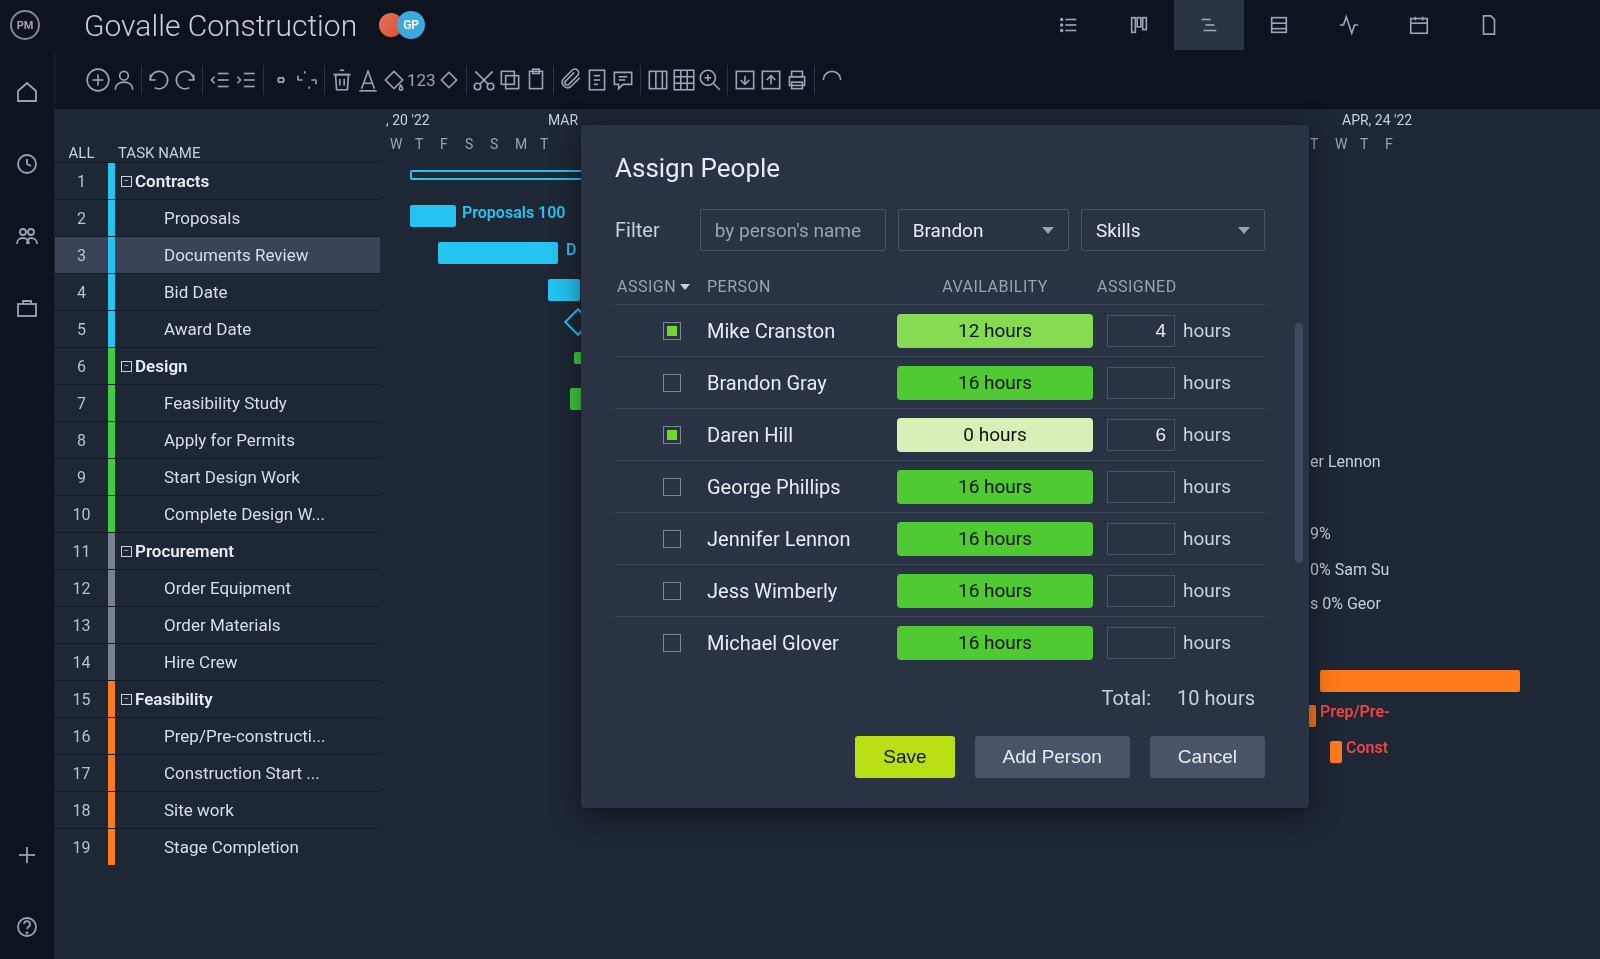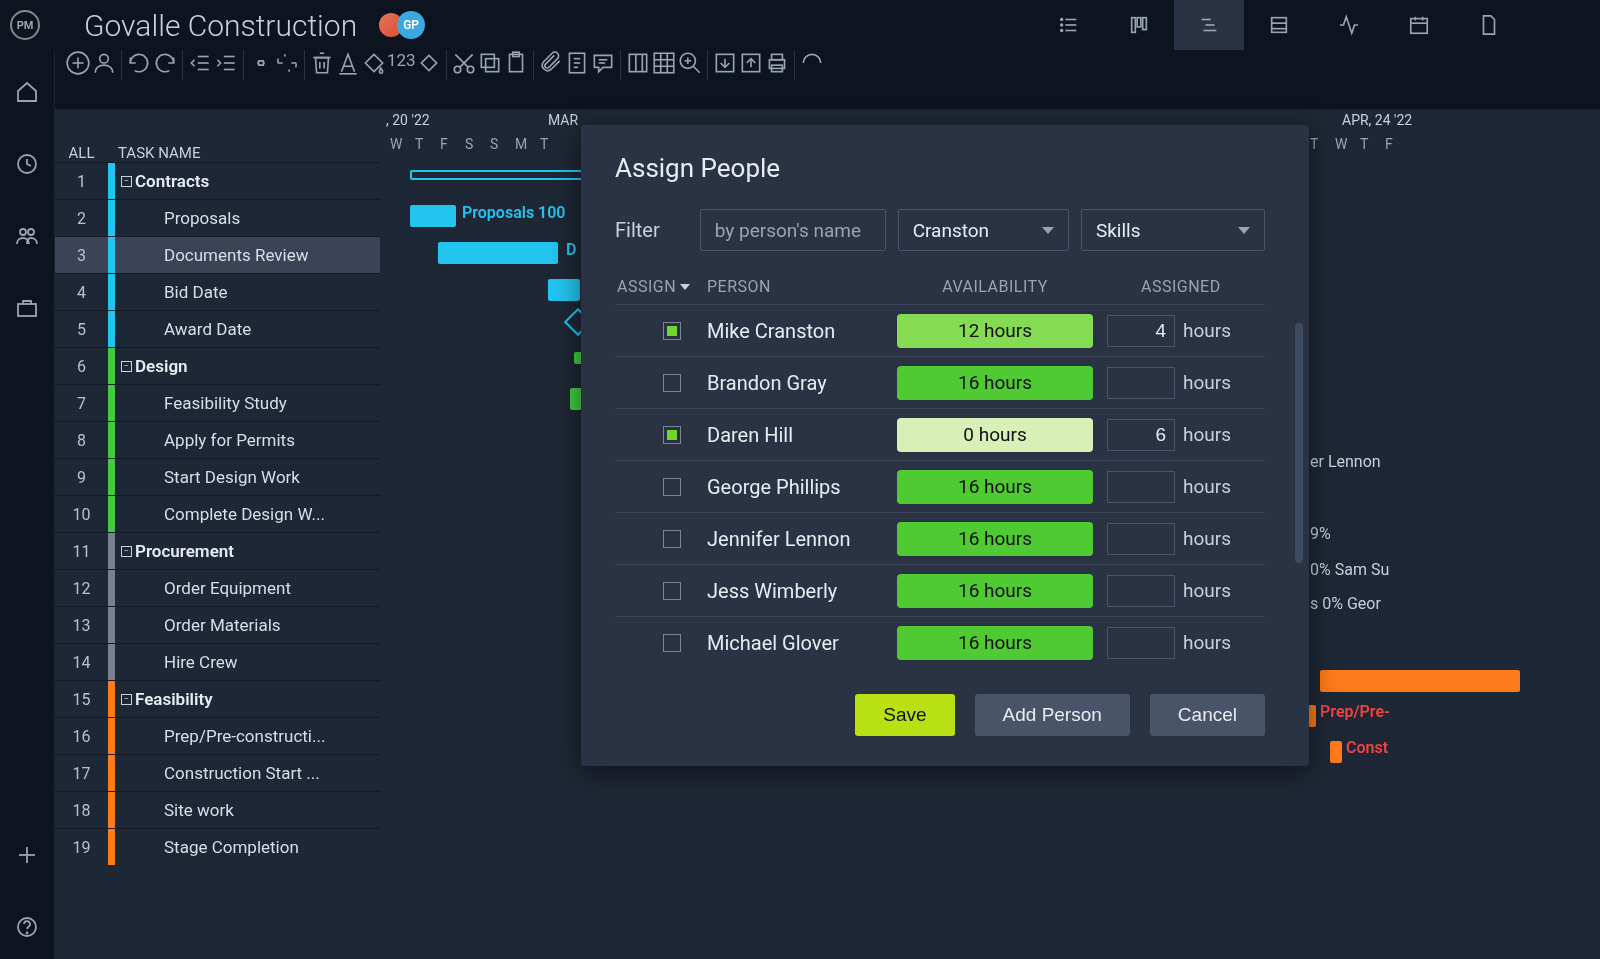--- a/index.html
+++ b/index.html
@@ -66,22 +66,22 @@
   cursor: pointer;
   color: #9aa3b2;
 }
 .view-icon.active { background: #2a3344; }
 .view-icon svg { width: 22px; height: 22px; }
 
 
 .toolbar {
   height: 60px;
   display: flex;
-  align-items: flex-start;
-  padding: 0 10px 0 65px;
+  align-items: center;
+  padding: 0 10px 0 85px;
   border-bottom: 1px solid #1a2332;
 }
 .tb-icon {
   width: 26px; height: 26px;
   color: #9aa3b2;
   cursor: pointer;
   display: flex; align-items: center; justify-content: center;
 }
 .tb-icon svg { width: 26px; height: 26px; stroke: currentColor; fill: none; stroke-width: 1.5; }
 .tb-sep {
@@ -313,21 +313,21 @@
   display: flex;
   align-items: center;
   font-size: 16px;
   color: #9aa3b2;
   letter-spacing: 0.5px;
   margin-bottom: 8px;
 }
 .mth-assign { width: 92px; display: flex; align-items: center; gap: 4px; padding-left: 2px; }
 .mth-person { width: 190px; }
 .mth-avail { width: 196px; text-align: center; }
-.mth-assigned { flex: 1; text-align: left; padding-left: 4px; margin-left: 44px; }
+.mth-assigned { flex: 1; text-align: left; padding-left: 4px; }
 .mth-caret {
   width: 0; height: 0;
   border-left: 5px solid transparent;
   border-right: 5px solid transparent;
   border-top: 6px solid #c8d0dc;
 }
 
 .person-row {
   display: flex;
   align-items: center;
@@ -893,21 +893,21 @@
     </div>
   </div>
 </div>
 
 <div class="modal">
   <div class="modal-title">Assign People</div>
   <div class="modal-filters">
     <span class="filter-label">Filter</span>
     <div class="filter-input">by person's name</div>
     <div class="filter-select everyone">
-      <span>Cranston</span>
+      <span>Brandon</span>
       <span class="sel-caret"></span>
     </div>
     <div class="filter-select skills">
       <span>Skills</span>
       <span class="sel-caret"></span>
     </div>
   </div>
   <div class="modal-table-header">
     <div class="mth-assign">
         <span>ASSIGN</span>
@@ -1003,19 +1003,23 @@
         <div class="person-name-cell">Michael Glover</div>
         <div class="person-avail-cell">
           <div class="avail-pill full">16 hours</div>
         </div>
         <div class="person-assigned-cell">
           <input class="assigned-input" style="">
           <span class="hours-label">hours</span>
         </div>
       </div>
     </div>
+  <div class="modal-total">
+    <span>Total:</span>
+    <span>10 hours</span>
+  </div>
   <div class="modal-buttons">
     <button class="modal-btn btn-save">Save</button>
     <button class="modal-btn btn-secondary">Add Person</button>
     <button class="modal-btn btn-secondary">Cancel</button>
   </div>
   <div class="modal-scrollbar"></div>
 </div>
 
 </body></html>

